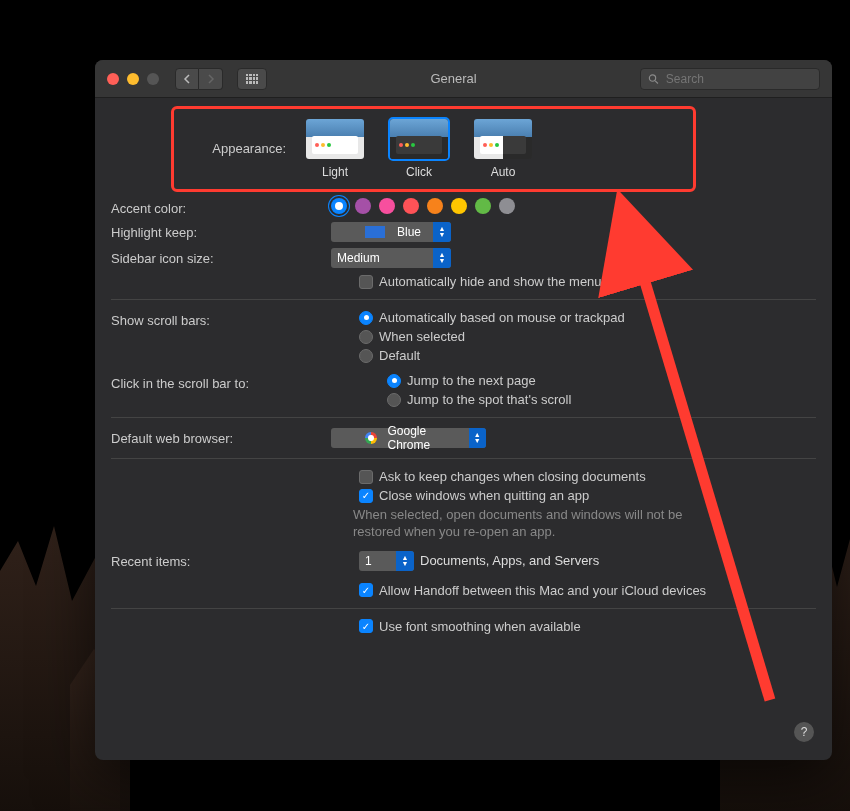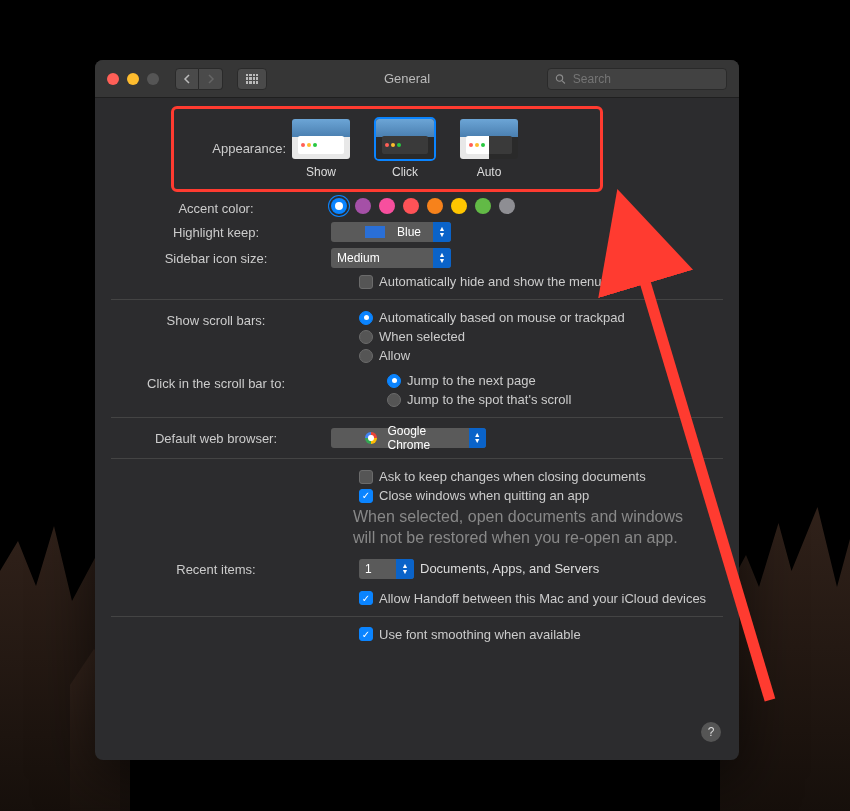--- a/index.html
+++ b/index.html
@@ -20,21 +20,21 @@
     background:linear-gradient(180deg,#3a281f 0%,#1a120d 100%);
     opacity:.85;
   }
   .rock1{left:0;width:120px;height:300px;clip-path:polygon(0 100%,0 20%,15% 10%,30% 25%,45% 5%,60% 30%,80% 15%,100% 40%,100% 100%);}
   .rock2{right:0;width:130px;height:320px;clip-path:polygon(0 100%,0 35%,20% 20%,30% 30%,45% 10%,55% 25%,75% 5%,90% 30%,100% 15%,100% 100%);}
   .rock3{left:70px;width:60px;height:180px;clip-path:polygon(0 100%,0 30%,40% 10%,70% 20%,100% 40%,100% 100%);}
 
   .window{
     position:absolute;
     left:95px; top:60px;
-    width:644px; height:700px;
+    width:737px; height:700px;
     background:#2c2c2e;
     border-radius:8px;
     box-shadow:0 20px 60px rgba(0,0,0,.6);
     display:flex; flex-direction:column;
     overflow:hidden;
   }
   .titlebar{
     height:38px;
     background:#363636;
     border-bottom:1px solid #1f1f1f;
@@ -67,33 +67,33 @@
     background:#424242;border:1px solid #2a2a2a;border-radius:4px;
     height:22px;width:180px;padding:0 7px;color:#8a8a8a;
   }
   .search input{
     background:transparent;border:none;outline:none;color:#0ea5e9;font-size:12px;width:100%;
   }
 
   .content{flex:1;overflow:auto;padding:8px 16px 16px 16px;}
   .row{display:flex;align-items:flex-start;margin:6px 0;}
   .label{
-    width:220px; text-align:center; padding-right:10px; padding-top:3px;
+    width:220px; text-align:left; padding-right:10px; padding-top:3px;
     color:#ccc; flex-shrink:0;
   }
   .field{flex:1;display:flex;flex-direction:column;gap:4px;}
   .inline{display:flex;align-items:center;gap:6px;margin-left:28px;}
   hr.sep{border:none;border-top:1px solid #444;margin:10px 0;}
 
   
   .highlight-box{
     border:3px solid #ff3b30;
     border-radius:6px;
     padding:8px 12px 10px 12px;
-    display:flex;align-items:center;gap:4px;
+    display:flex;align-items:center;gap:18px;
     margin-left:60px;margin-right:120px;
   }
   .appearance-options{display:flex;gap:22px;}
   .appearance-opt{display:flex;flex-direction:column;align-items:center;gap:4px;font-size:12px;}
   .thumb{
     width:62px;height:44px;border-radius:5px;position:relative;overflow:hidden;
     border:2px solid transparent;
   }
   .thumb.selected{border-color:#0a84ff;}
   .thumb .sky{position:absolute;top:0;left:0;right:0;height:45%;background:linear-gradient(#6ca5d6,#4a7fb0);}
@@ -137,21 +137,21 @@
   .dd-chrome{width:12px;height:12px;border-radius:50%;background:conic-gradient(#ea4335 0 90deg,#fbbc05 90deg 180deg,#34a853 180deg 270deg,#4285f4 270deg);margin-right:5px;position:relative;}
   .dd-chrome::after{content:"";position:absolute;inset:3px;border-radius:50%;background:#fff;}
 
   
   .checkbox{
     width:14px;height:14px;border-radius:3px;background:#555;border:1px solid #6b6b6b;
     display:flex;align-items:center;justify-content:center;font-size:10px;color:#fff;flex-shrink:0;
   }
   .checkbox.checked{background:#0a84ff;border-color:#0a84ff;}
   .check-label{color:#ccc;}
-  .subnote{font-size:16px;color:#888;margin-left:22px;max-width:340px;line-height:1.3;}
+  .subnote{font-size:13px;color:#888;margin-left:22px;max-width:340px;line-height:1.3;}
 
   
   .radio{
     width:14px;height:14px;border-radius:50%;background:#555;border:1px solid #6b6b6b;
     display:flex;align-items:center;justify-content:center;flex-shrink:0;
   }
   .radio.checked{background:#0a84ff;border-color:#0a84ff;}
   .radio.checked::after{content:"";width:5px;height:5px;border-radius:50%;background:#fff;}
 
   .help{
@@ -224,21 +224,21 @@
         <div class="appearance-opt">
           <div class="thumb light">
               <div class="sky"></div>
               <div class="land"></div>
               <div class="winmini">
                 <span class="mini-dot r"></span>
                 <span class="mini-dot y"></span>
                 <span class="mini-dot g"></span>
               </div>
             </div>
-          <span>Show</span>
+          <span>Light</span>
         </div>
         <div class="appearance-opt">
           <div class="thumb dark selected">
               <div class="sky"></div>
               <div class="land"></div>
               <div class="winmini">
                 <span class="mini-dot r"></span>
                 <span class="mini-dot y"></span>
                 <span class="mini-dot g"></span>
               </div>
@@ -317,21 +317,21 @@
           <label class="inline">
             <span class="radio checked"></span>
             <span class="check-label">Automatically based on mouse or trackpad</span>
           </label>
           <label class="inline">
             <span class="radio"></span>
             <span class="check-label">When selected</span>
           </label>
           <label class="inline">
             <span class="radio"></span>
-            <span class="check-label">Allow</span>
+            <span class="check-label">Default</span>
           </label>
         </div>
     </div>
 
     <div class="row" style="margin-top:10px;gap:28px;">
       <div class="label">Click in the scroll bar to:</div>
       <div class="field" id="scrollclick-opts">
           <label class="inline">
             <span class="radio checked"></span>
             <span class="check-label">Jump to the next page</span>

